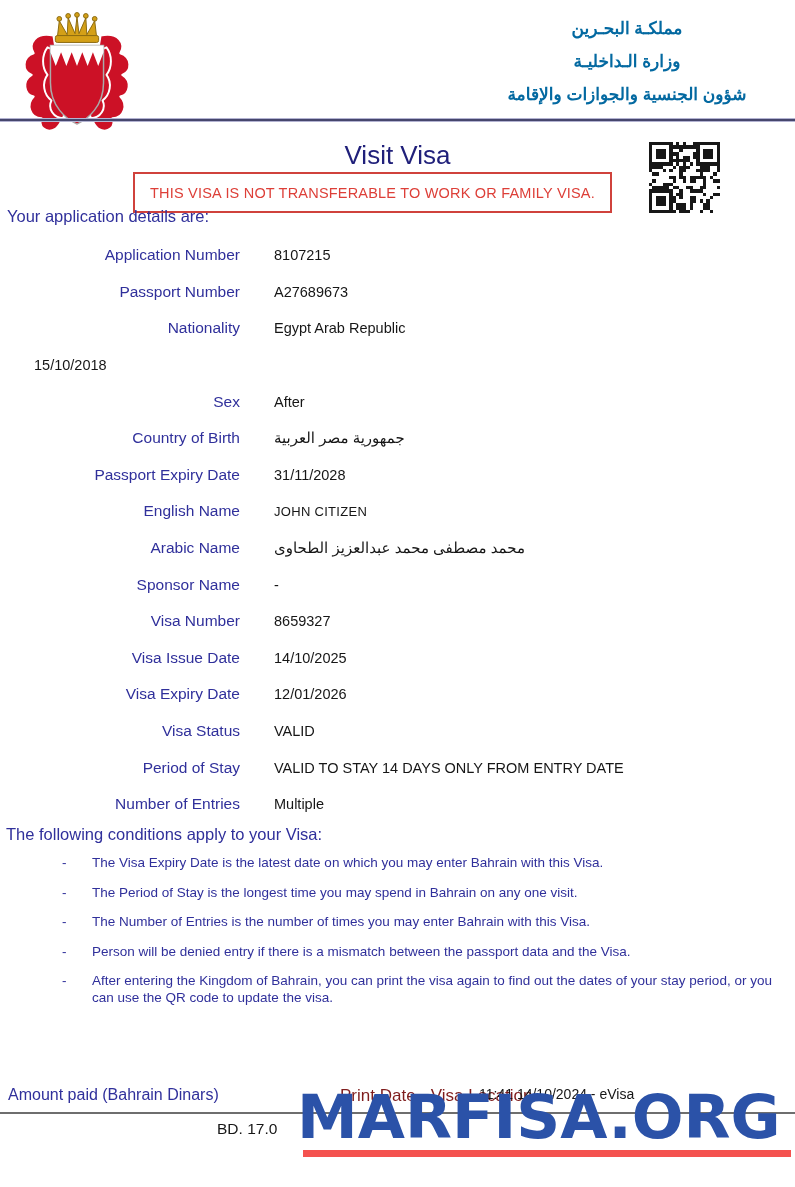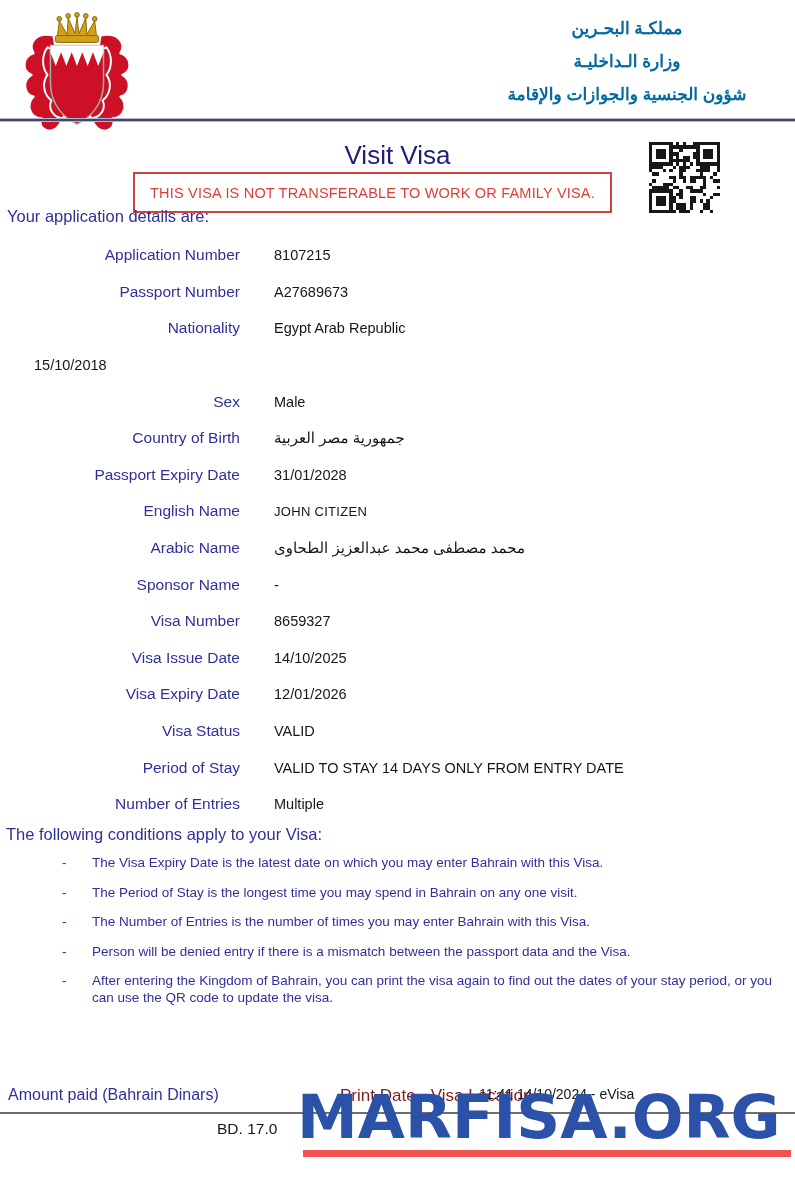--- a/index.html
+++ b/index.html
@@ -341,29 +341,29 @@
     </div>
     <div class="field-row">
       <div class="field-label">Nationality</div>
       <div class="field-value">Egypt Arab Republic</div>
     </div>
     <div class="field-row">
       <div class="field-value">15/10/2018</div>
     </div>
     <div class="field-row">
       <div class="field-label">Sex</div>
-      <div class="field-value">Male</div>
+      <div class="field-value">After</div>
     </div>
     <div class="field-row">
       <div class="field-label">Country of Birth</div>
       <div class="field-value rtl">جمهورية مصر العربية</div>
     </div>
     <div class="field-row">
       <div class="field-label">Passport Expiry Date</div>
-      <div class="field-value">31/01/2028</div>
+      <div class="field-value">31/11/2028</div>
     </div>
     <div class="field-row">
       <div class="field-label">English Name</div>
       <div class="field-value small-caps">JOHN CITIZEN</div>
     </div>
     <div class="field-row">
       <div class="field-label">Arabic Name</div>
       <div class="field-value rtl">محمد مصطفى محمد عبدالعزيز الطحاوى</div>
     </div>
     <div class="field-row">

